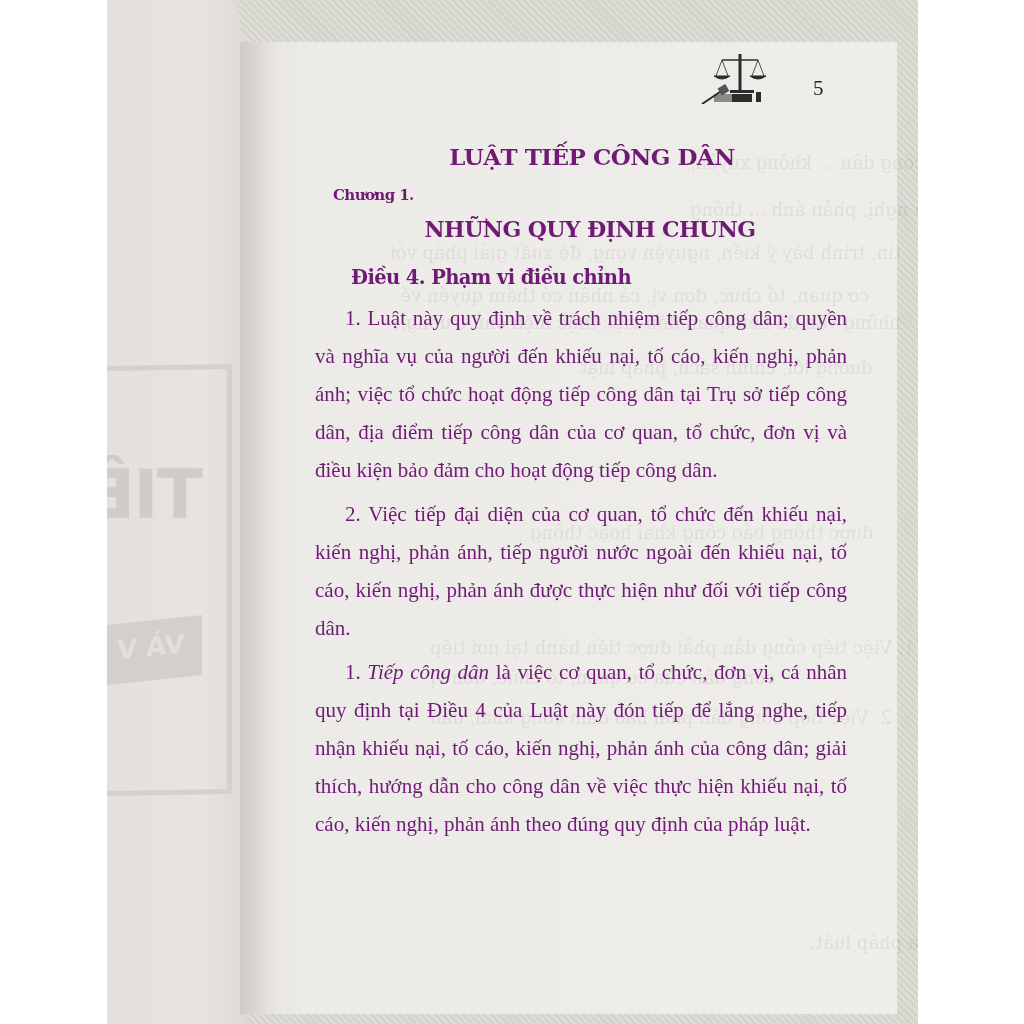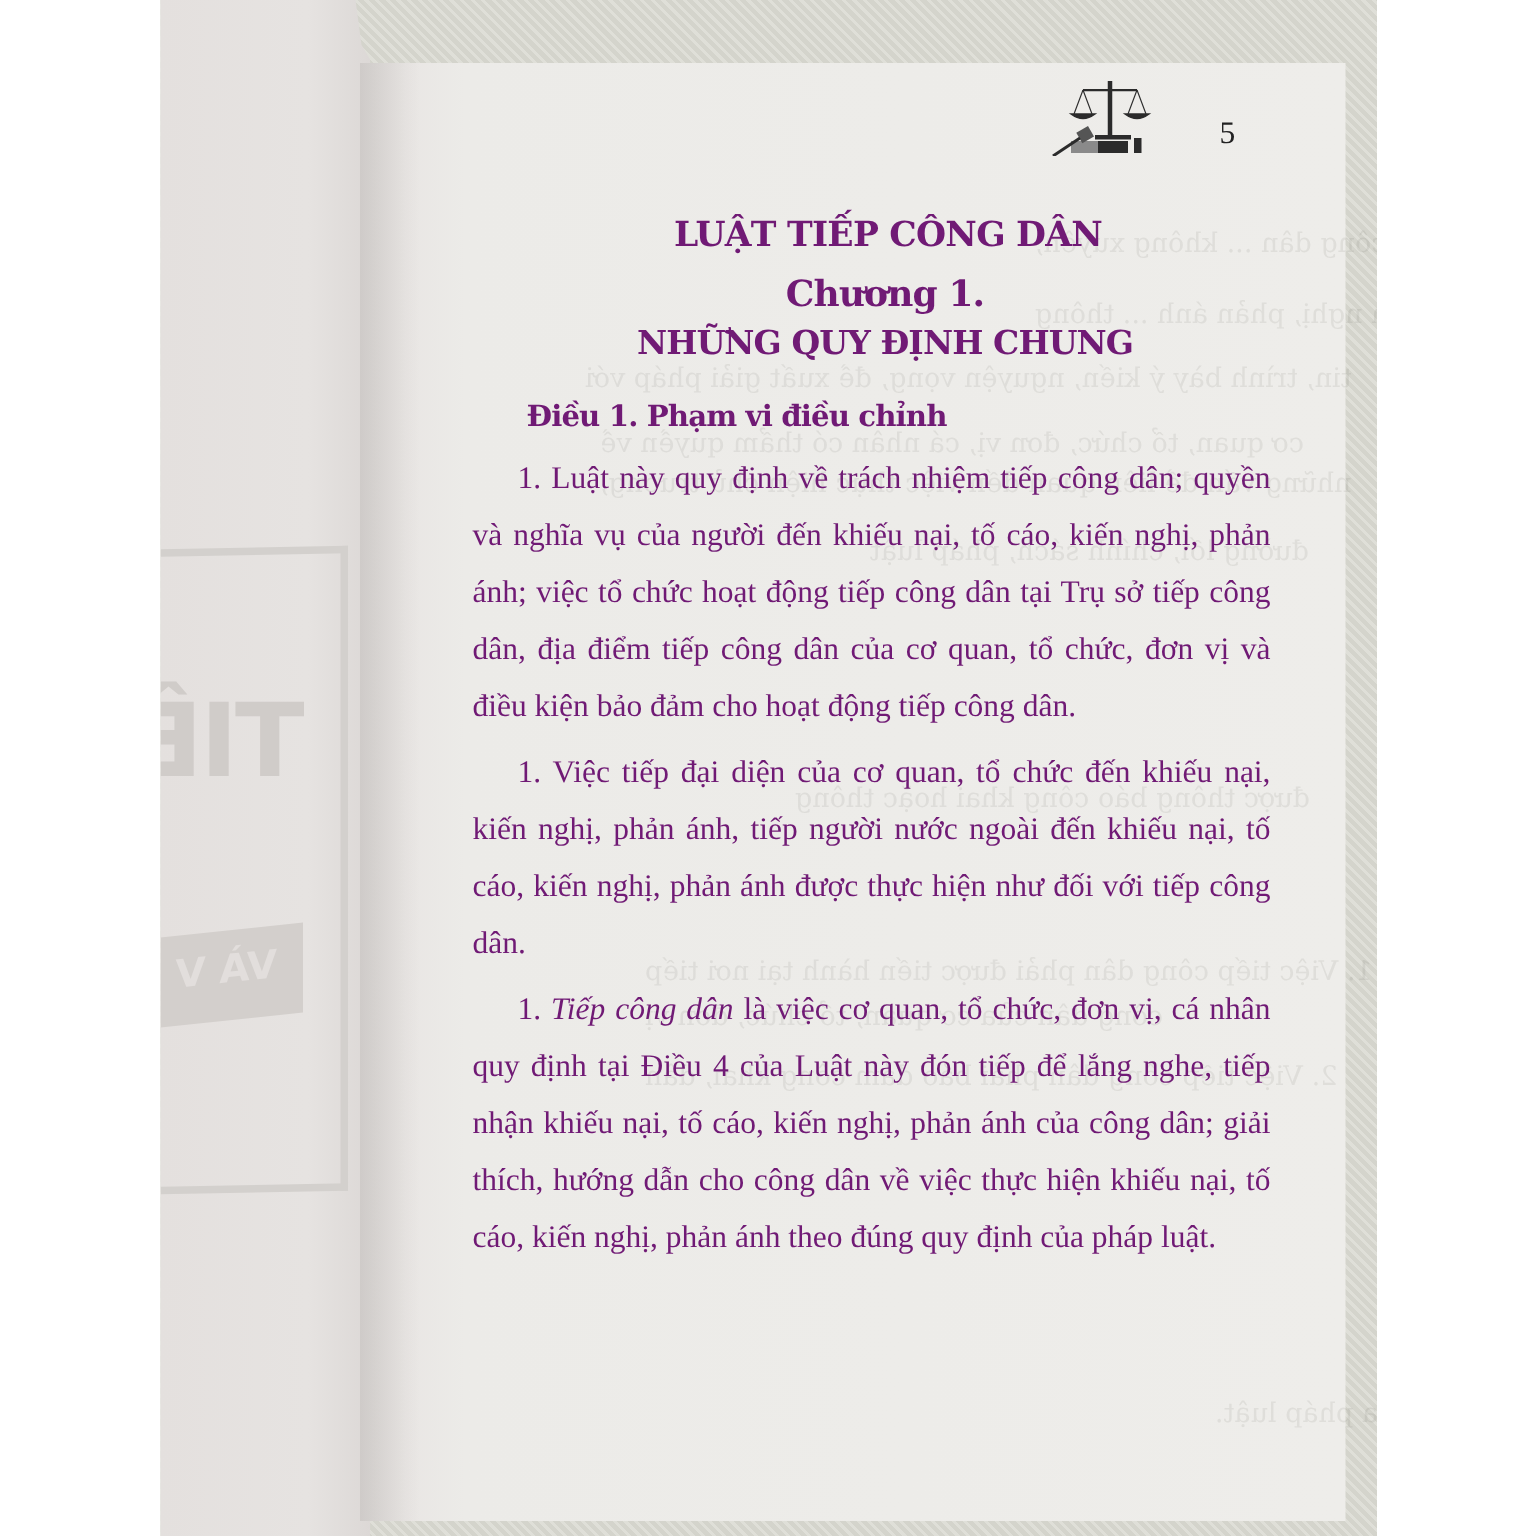--- a/index.html
+++ b/index.html
@@ -72,21 +72,21 @@
     text-align:center; font-weight:bold; font-size:23px;
     font-family:"DejaVu Serif", serif; letter-spacing:-0.5px;
     margin:0 0 8px 22px;
     line-height:34px;
   }
   .preamble {
     font-style:italic; font-size:21px; line-height:41px;
     margin:0; padding-left:6px; white-space:nowrap;
   }
   .chapter {
-    text-align:center; font-weight:bold; font-size:24px;
+    font-weight:bold; font-size:15px;
     font-family:"DejaVu Serif", serif; letter-spacing:-0.6px;
     line-height:27px; margin:8px 0 0 18px;
   }
   .chapter-title {
     text-align:center; font-weight:bold; font-size:22px;
     font-family:"DejaVu Serif", serif; letter-spacing:-0.6px;
     line-height:36px; margin:2px 0 16px 18px;
   }
   .article-heading {
     font-weight:bold; font-size:19.5px;
@@ -149,18 +149,18 @@
   </g>
 </svg>
 <div class="page-number">5</div>
 
 <div class="content">
   <div class="title">LUẬT TIẾP CÔNG DÂN</div>
 
   <div class="chapter">Chương 1.</div>
   <div class="chapter-title">NHỮNG QUY ĐỊNH CHUNG</div>
 
-  <div class="article-heading">Điều 1. Phạm vi điều chỉnh</div>
+  <div class="article-heading">Điều 4. Phạm vi điều chỉnh</div>
   <p class="para"><span class="indent"></span><span>1. Luật này quy định về trách nhiệm tiếp công dân; quyền và nghĩa vụ của người đến khiếu nại, tố cáo, kiến nghị, phản ánh; việc tổ chức hoạt động tiếp công dân tại Trụ sở tiếp công dân, địa điểm tiếp công dân của cơ quan, tổ chức, đơn vị và điều kiện bảo đảm cho hoạt động tiếp công dân.</span></p>
-  <p class="para"><span class="indent"></span><span>1. Việc tiếp đại diện của cơ quan, tổ chức đến khiếu nại, kiến nghị, phản ánh, tiếp người nước ngoài đến khiếu nại, tố cáo, kiến nghị, phản ánh được thực hiện như đối với tiếp công dân.</span></p>
+  <p class="para"><span class="indent"></span><span>2. Việc tiếp đại diện của cơ quan, tổ chức đến khiếu nại, kiến nghị, phản ánh, tiếp người nước ngoài đến khiếu nại, tố cáo, kiến nghị, phản ánh được thực hiện như đối với tiếp công dân.</span></p>
 
   <p class="para"><span class="indent"></span><span>1.</span> <span class="em">Tiếp công dân</span><span> là việc cơ quan, tổ chức, đơn vị, cá nhân quy định tại Điều 4 của Luật này đón tiếp để lắng nghe, tiếp nhận khiếu nại, tố cáo, kiến nghị, phản ánh của công dân; giải thích, hướng dẫn cho công dân về việc thực hiện khiếu nại, tố cáo, kiến nghị, phản ánh theo đúng quy định của pháp luật.</span></p>
 </div>
 
 </body></html>

